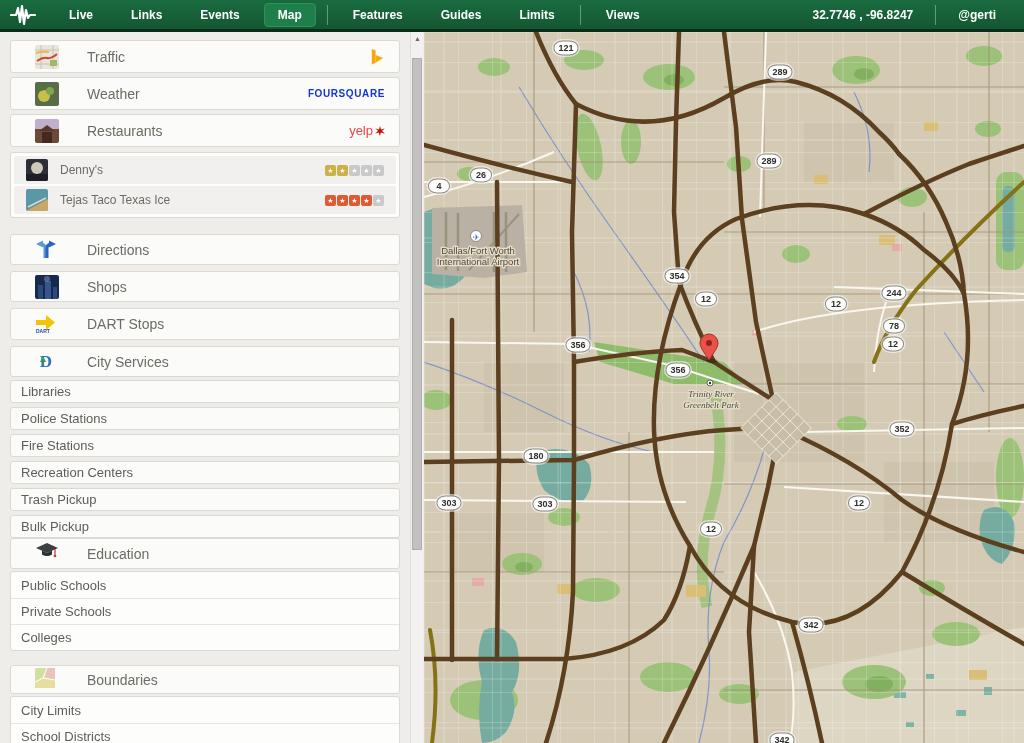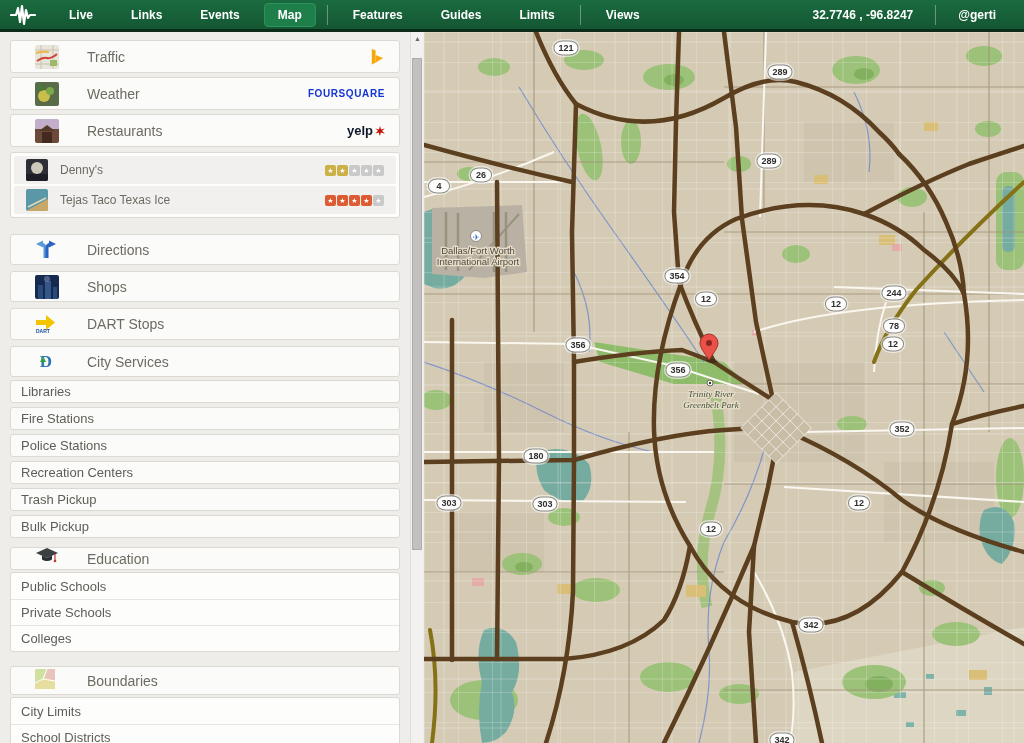--- a/index.html
+++ b/index.html
@@ -120,21 +120,21 @@
     <span class="thumb">
       <svg viewBox="0 0 24 24" width="24" height="24">
         <rect width="24" height="12" fill="#c0aecb"></rect>
             <rect y="10" width="24" height="14" fill="#6b4a3a"></rect>
         <polygon points="4,12 12,6 20,12" fill="#55382c"></polygon>
             <rect x="7" y="13" width="10" height="11" fill="#43291f"></rect>
           </svg>
     </span>
     <span class="lbl">Restaurants</span>
     <span class="right-logo">
-      <span style="font-size:13px;font-weight:bold;color:#0f172a">yelp</span>
+      <span style="font-size:13px;font-weight:normal;color:#ef4444">yelp</span>
       <svg viewBox="0 0 10 10" width="10" height="10" style="margin-left:2px">
         <path d="M5,0 L6,3.6 L9.6,2.6 L7,5 L10,7.8 L5.8,6.6 L5,10 L3.6,6.4 L0.4,7.6 L3,4.8 L0.4,2.4 L4,3.4 Z" fill="#c41200"></path>
           </svg>
     </span>
   </div>
 
   <div class="group rest-group" style="margin-top:5px">
     <div class="rest-row">
       <span class="thumb">
         <svg viewBox="0 0 22 22" width="22" height="22">
@@ -211,27 +211,27 @@
       <svg viewBox="0 0 22 22" width="22" height="22">
         <text x="11" y="17" text-anchor="middle" font-size="17" font-weight="bold" fill="#2f72b8" font-family="Liberation Serif, serif">D</text>
         <polygon points="8,6 11,12 5,12" fill="#2f9e4f"></polygon>
             <rect x="7.6" y="12" width="0.9" height="2.5" fill="#2f9e4f"></rect>
           </svg>
     </span>
     <span class="lbl">City Services</span>
   </div>
 
   <div class="subrow" style="margin-top:3px">Libraries</div>
+  <div class="subrow" style="margin-top:4px">Police Stations</div>
   <div class="subrow" style="margin-top:4px">Fire Stations</div>
-  <div class="subrow" style="margin-top:4px">Police Stations</div>
   <div class="subrow" style="margin-top:4px">Recreation Centers</div>
   <div class="subrow" style="margin-top:4px">Trash Pickup</div>
   <div class="subrow" style="margin-top:4px">Bulk Pickup</div>
 
-  <div class="hdr" style="margin-top:9px;height:23px">
+  <div class="hdr" style="margin-top:0;height:31px">
     <span class="thumb" style="background:none">
       <svg viewBox="0 0 24 18" width="24" height="18">
         <polygon points="12,1 23,6 12,11 1,6" fill="#3c4043"></polygon>
         <path d="M7,8.5 V12.5 Q12,15.5 17,12.5 V8.5 L12,11 Z" fill="#2c3033"></path>
         <path d="M20,7 V13" stroke="#c23b2e" stroke-width="1.2" fill="none"></path>
             <circle cx="20" cy="14" r="1.3" fill="#c23b2e"></circle>
           </svg>
     </span>
     <span class="lbl">Education</span>
   </div>

